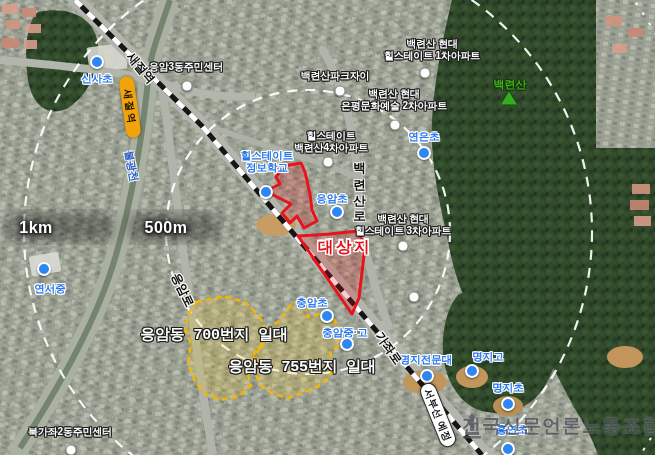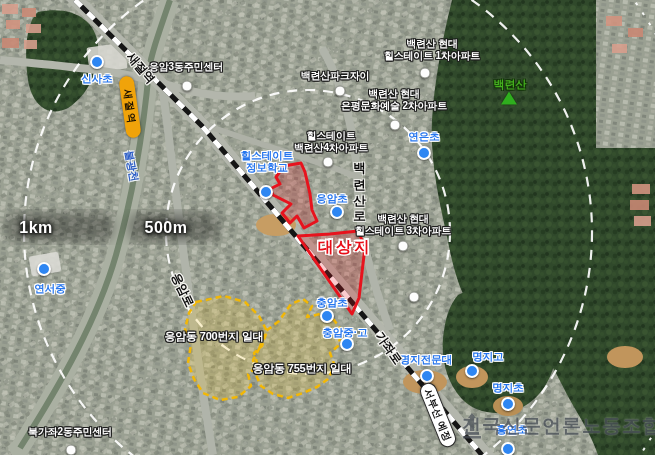--- a/index.html
+++ b/index.html
@@ -14,21 +14,21 @@
     position:absolute;transform:translate(-50%,-50%);
     white-space:nowrap;text-align:center;line-height:1.18;
     font-weight:bold;pointer-events:none;
   }
   
   .school{color:#2676ee;font-size:10.5px;
     text-shadow:-1px -1px 0 #fff,1px -1px 0 #fff,-1px 1px 0 #fff,1px 1px 0 #fff,0 -1px 0 #fff,0 1px 0 #fff,-1px 0 0 #fff,1px 0 0 #fff;}
   
   .apartment,.civic,.zone{color:#ffffff;font-size:10px;letter-spacing:-0.2px;
     text-shadow:-1px -1px 0 #1c1c1c,1px -1px 0 #1c1c1c,-1px 1px 0 #1c1c1c,1px 1px 0 #1c1c1c,0 -1px 0 #1c1c1c,0 1px 0 #1c1c1c,-1px 0 0 #1c1c1c,1px 0 0 #1c1c1c;}
-  .zone{font-size:11px;}
+  .zone{font-size:15px;font-family:Liberation Mono, monospace;}
   .mountain{color:#45b01f;font-size:11px;
     text-shadow:-1px -1px 0 #123308,1px -1px 0 #123308,-1px 1px 0 #123308,1px 1px 0 #123308;}
   .road{color:#0c0c0c;font-size:12px;
     text-shadow:-1px -1px 0 #f2f2ee,1px -1px 0 #f2f2ee,-1px 1px 0 #f2f2ee,1px 1px 0 #f2f2ee,0 -1px 0 #f2f2ee,0 1px 0 #f2f2ee,-1px 0 0 #f2f2ee,1px 0 0 #f2f2ee;}
   .vroad{color:#0c0c0c;font-size:12.5px;writing-mode:vertical-rl;letter-spacing:4px;
     text-shadow:-1px -1px 0 #f2f2ee,1px -1px 0 #f2f2ee,-1px 1px 0 #f2f2ee,1px 1px 0 #f2f2ee;}
   .river{color:#2e5fc7;font-size:10.5px;
     text-shadow:-1px -1px 0 #eef2f6,1px -1px 0 #eef2f6,-1px 1px 0 #eef2f6,1px 1px 0 #eef2f6;}
   .site{color:#e80d17;font-size:15.5px;letter-spacing:2.5px;
     text-shadow:-1.5px -1.5px 0 #fff,1.5px -1.5px 0 #fff,-1.5px 1.5px 0 #fff,1.5px 1.5px 0 #fff,0 -1.5px 0 #fff,0 1.5px 0 #fff,-1.5px 0 0 #fff,1.5px 0 0 #fff;}
@@ -172,21 +172,21 @@
       </div>
       <div class="dot dot-blue" style="left: 266px; top: 192px;"></div>
       <div class="lbl school" style="left: 332px; top: 198px;">
         <div>응암초</div>
       </div>
       <div class="dot dot-blue" style="left: 337px; top: 212px;"></div>
       <div class="lbl school" style="left: 424px; top: 136px;">
         <div>연은초</div>
       </div>
       <div class="dot dot-blue" style="left: 424px; top: 153px;"></div>
-      <div class="lbl school" style="left: 332px; top: 302px;">
+      <div class="lbl school" style="left: 312px; top: 302px;">
         <div>충암초</div>
       </div>
       <div class="dot dot-blue" style="left: 327px; top: 316px;"></div>
       <div class="lbl school" style="left: 345px; top: 332px;">
         <div>충암중·고</div>
       </div>
       <div class="dot dot-blue" style="left: 347px; top: 344px;"></div>
       <div class="lbl school" style="left: 426px; top: 359px;">
         <div>명지전문대</div>
       </div>

